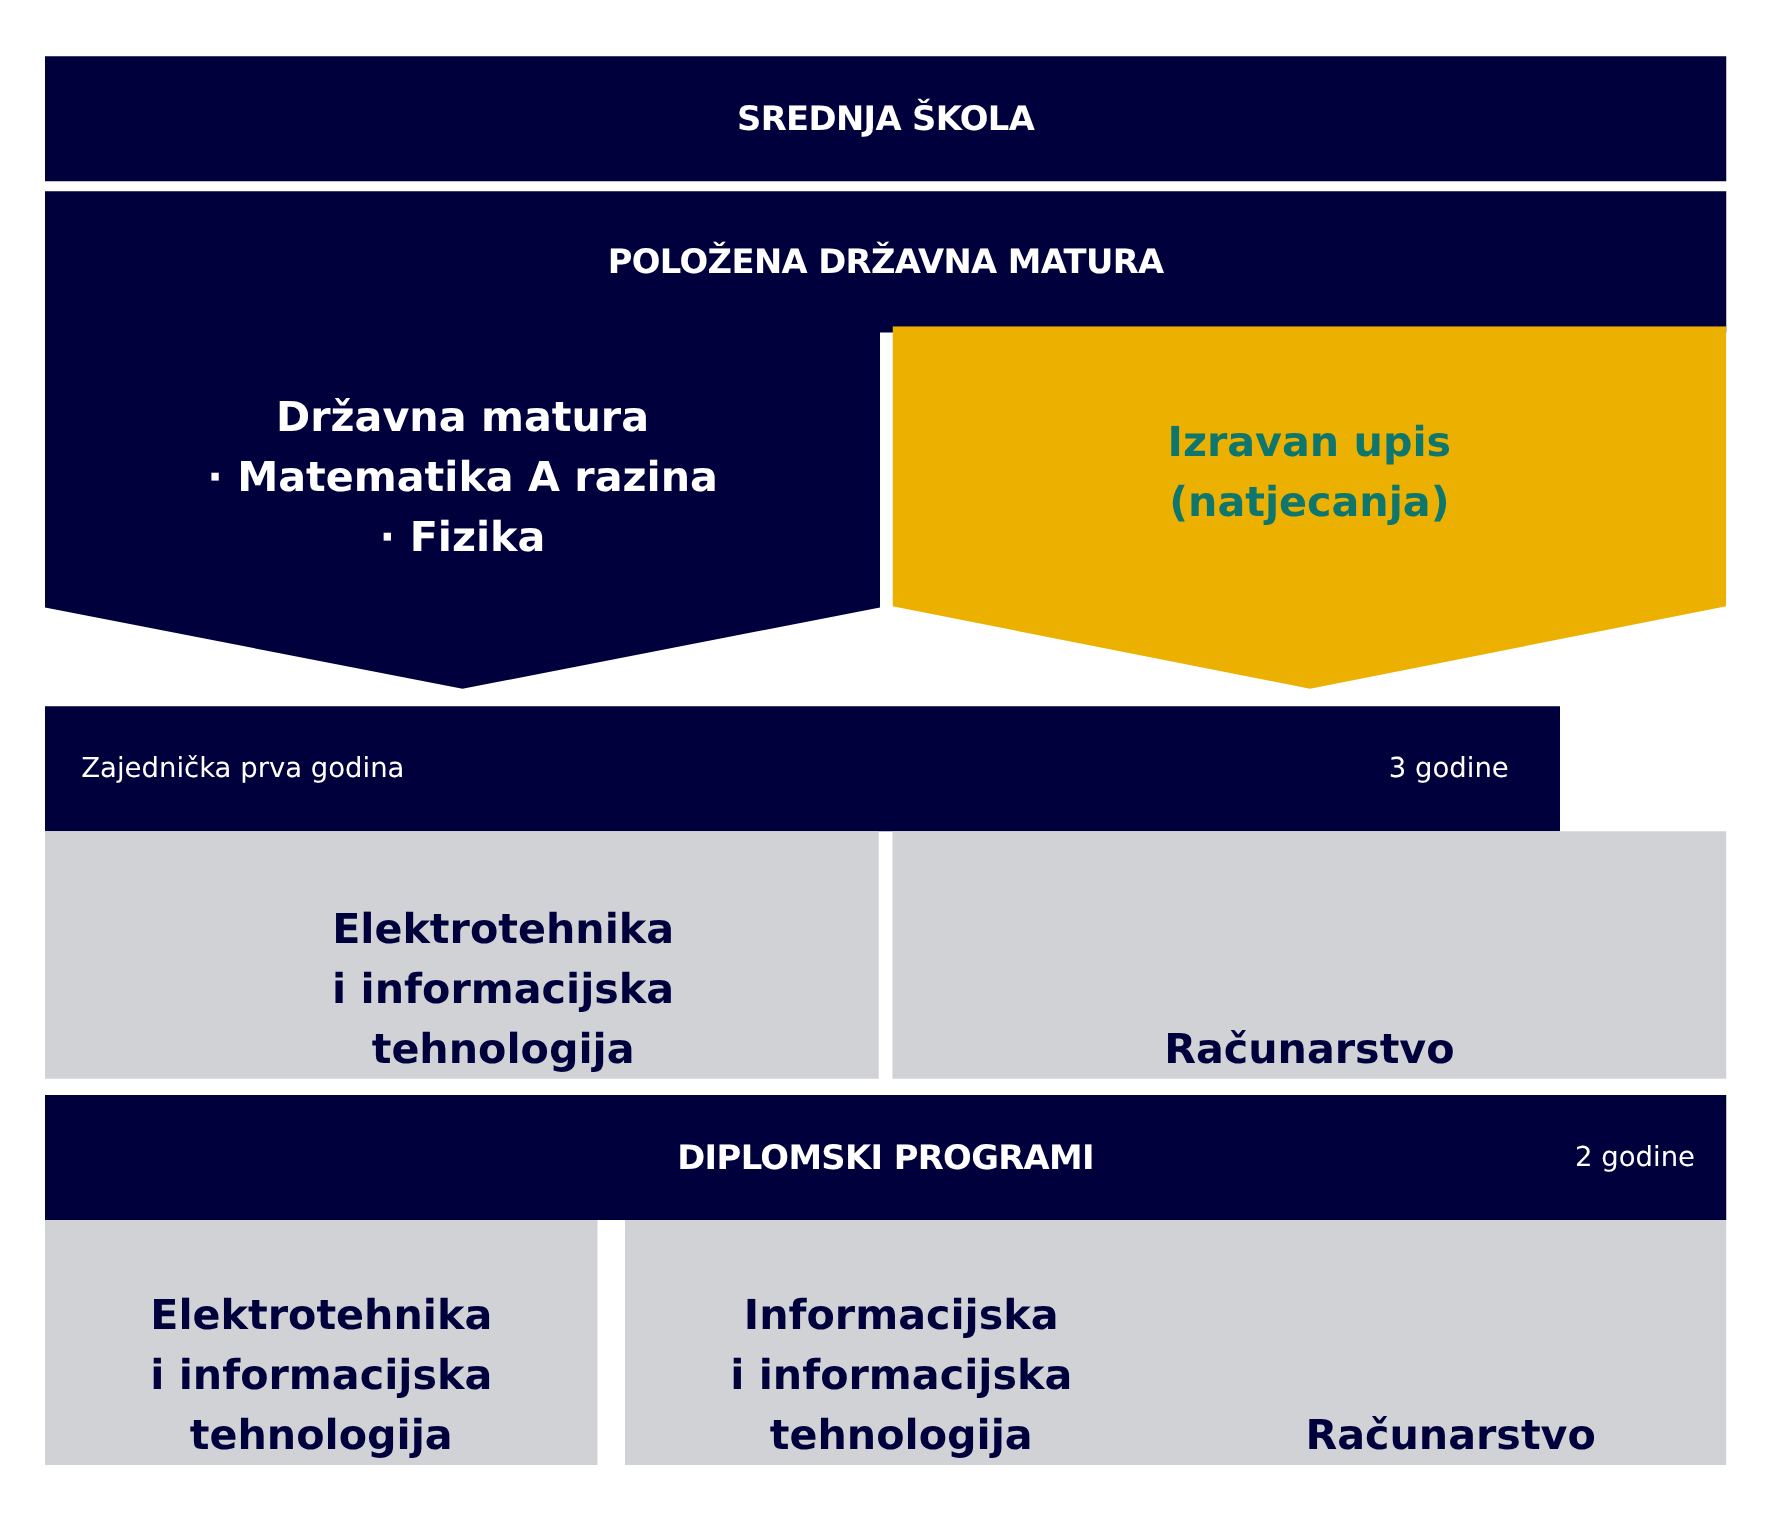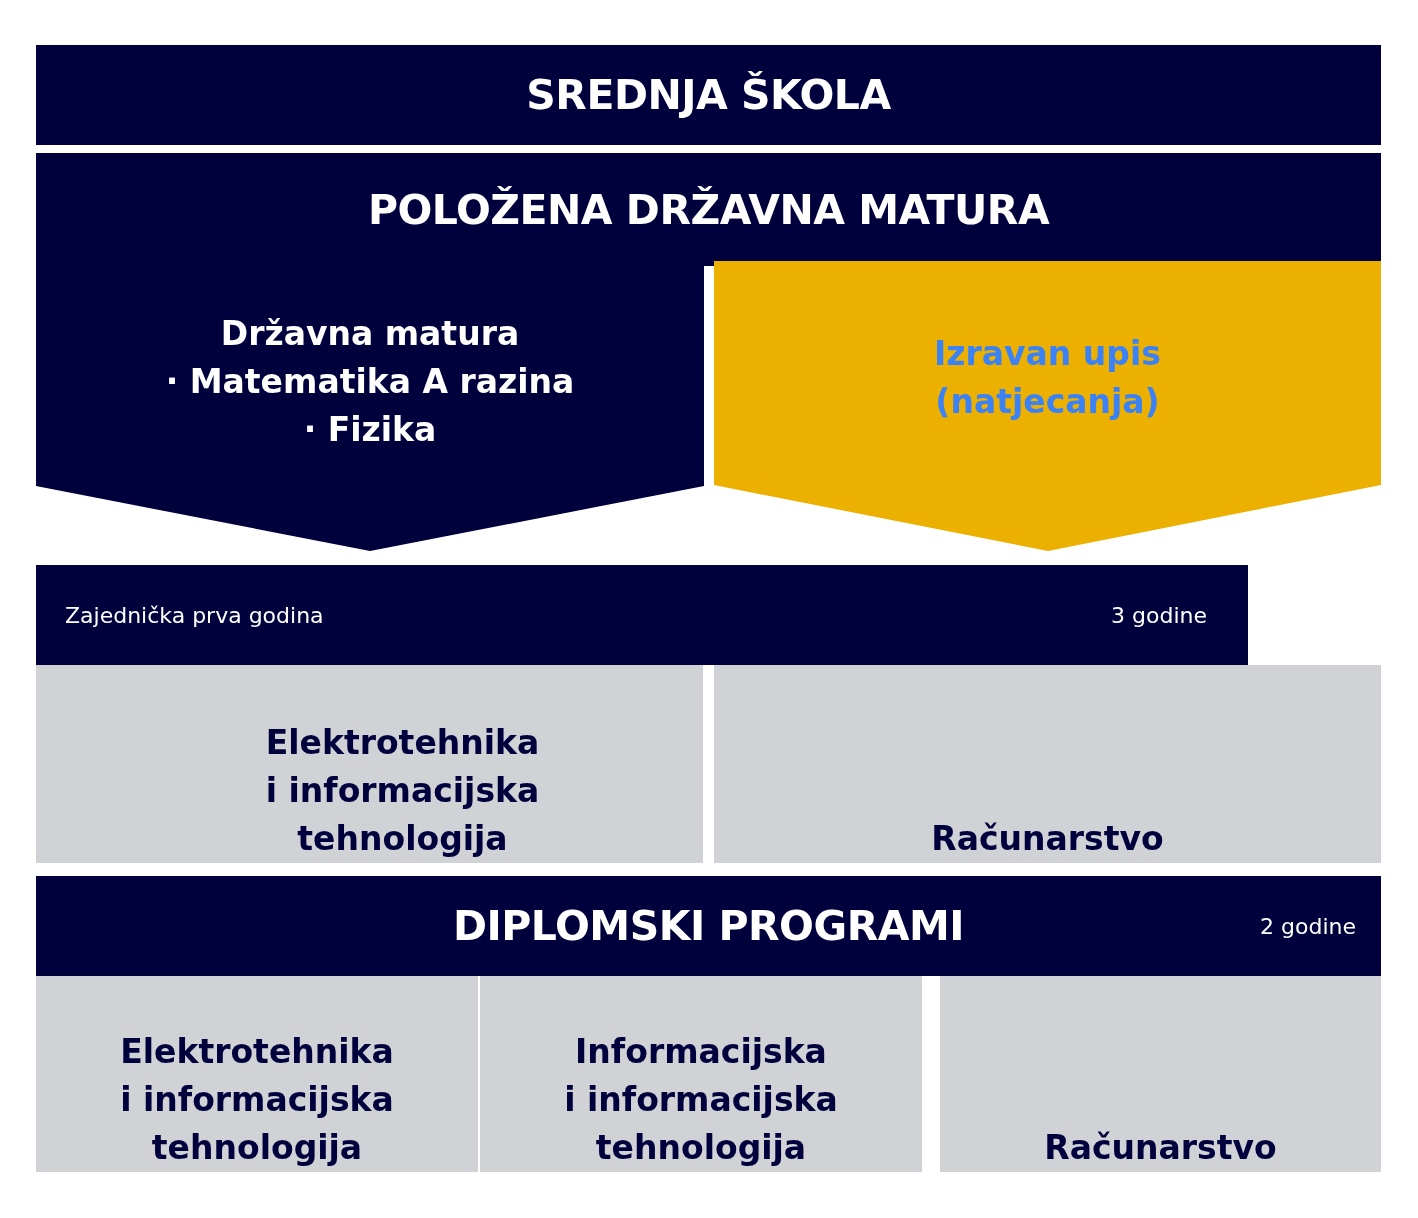--- a/index.html
+++ b/index.html
@@ -2,21 +2,21 @@
 <html><head>
   <meta charset="utf-8">
   <style>
     html, body { margin: 0; padding: 0; background: #ffffff; }
     body { width: 1418px; height: 1218px; position: relative; overflow: hidden;
            font-family: "DejaVu Sans", "Liberation Sans", sans-serif; }
     .box { position: absolute; box-sizing: border-box; display: flex;
            align-items: center; justify-content: center; text-align: center; }
     .navy { background: #00003d; color: #ffffff; }
     .gray { background: #d1d2d6; color: #00003d; align-items: flex-end; }
-    .bar-title { font-weight: bold; font-size: 41px; letter-spacing: -0.5px; }
+    .bar-title { font-weight: bold; font-size: 27px; letter-spacing: -0.5px; }
     .side-note { position: absolute; top: 50%; transform: translateY(-50%);
                  font-size: 22px; color: #ffffff; white-space: nowrap; }
     .cell-text { font-weight: bold; font-size: 33px; line-height: 48px; }
     .chevron { position: absolute; }
     .chevron svg { position: absolute; left: 0; top: 0; }
     .chevron .label { position: absolute; left: 0; right: 0; text-align: center;
                       font-weight: bold; font-size: 33px; line-height: 48px; }
   </style>
 </head>
 <body>
@@ -37,21 +37,21 @@
     <div>Državna matura</div>
     <div>· Matematika A razina</div>
     <div>· Fizika</div>
   </div>
 </div>
 
 <div class="chevron" style="left:714px; top:261px; width:667px; height:291px;">
   <svg width="667" height="291" viewBox="0 0 667 291">
     <polygon points="0,0 667,0 667,224 334,290 0,224" fill="#ebb000"></polygon>
   </svg>
-  <div class="label" style="top:69px; color:#3b82f6;">
+  <div class="label" style="top:69px; color:#0f766e;">
     <div>Izravan upis</div>
     <div>(natjecanja)</div>
   </div>
 </div>
 
 <div class="box navy" style="left:36px; top:565px; width:1212px; height:100px;">
   <span class="side-note" style="left:29px;">Zajednička prva godina</span>
   <span class="side-note" style="right:41px;">3 godine</span>
 </div>
 
@@ -75,21 +75,21 @@
 </div>
 
 <div class="box gray" style="left:36px; top:976px; width:442px; height:196px;">
   <div class="cell-text">
     <div>Elektrotehnika</div>
     <div>i informacijska</div>
     <div>tehnologija</div>
   </div>
 </div>
 
-<div class="box gray" style="left:480px; top:976px; width:442px; height:196px;">
+<div class="box gray" style="left:500px; top:976px; width:442px; height:196px;">
   <div class="cell-text">
     <div>Informacijska</div>
     <div>i informacijska</div>
     <div>tehnologija</div>
   </div>
 </div>
 
 <div class="box gray" style="left:940px; top:976px; width:441px; height:196px;">
   <div class="cell-text">
     <div>Računarstvo</div>

